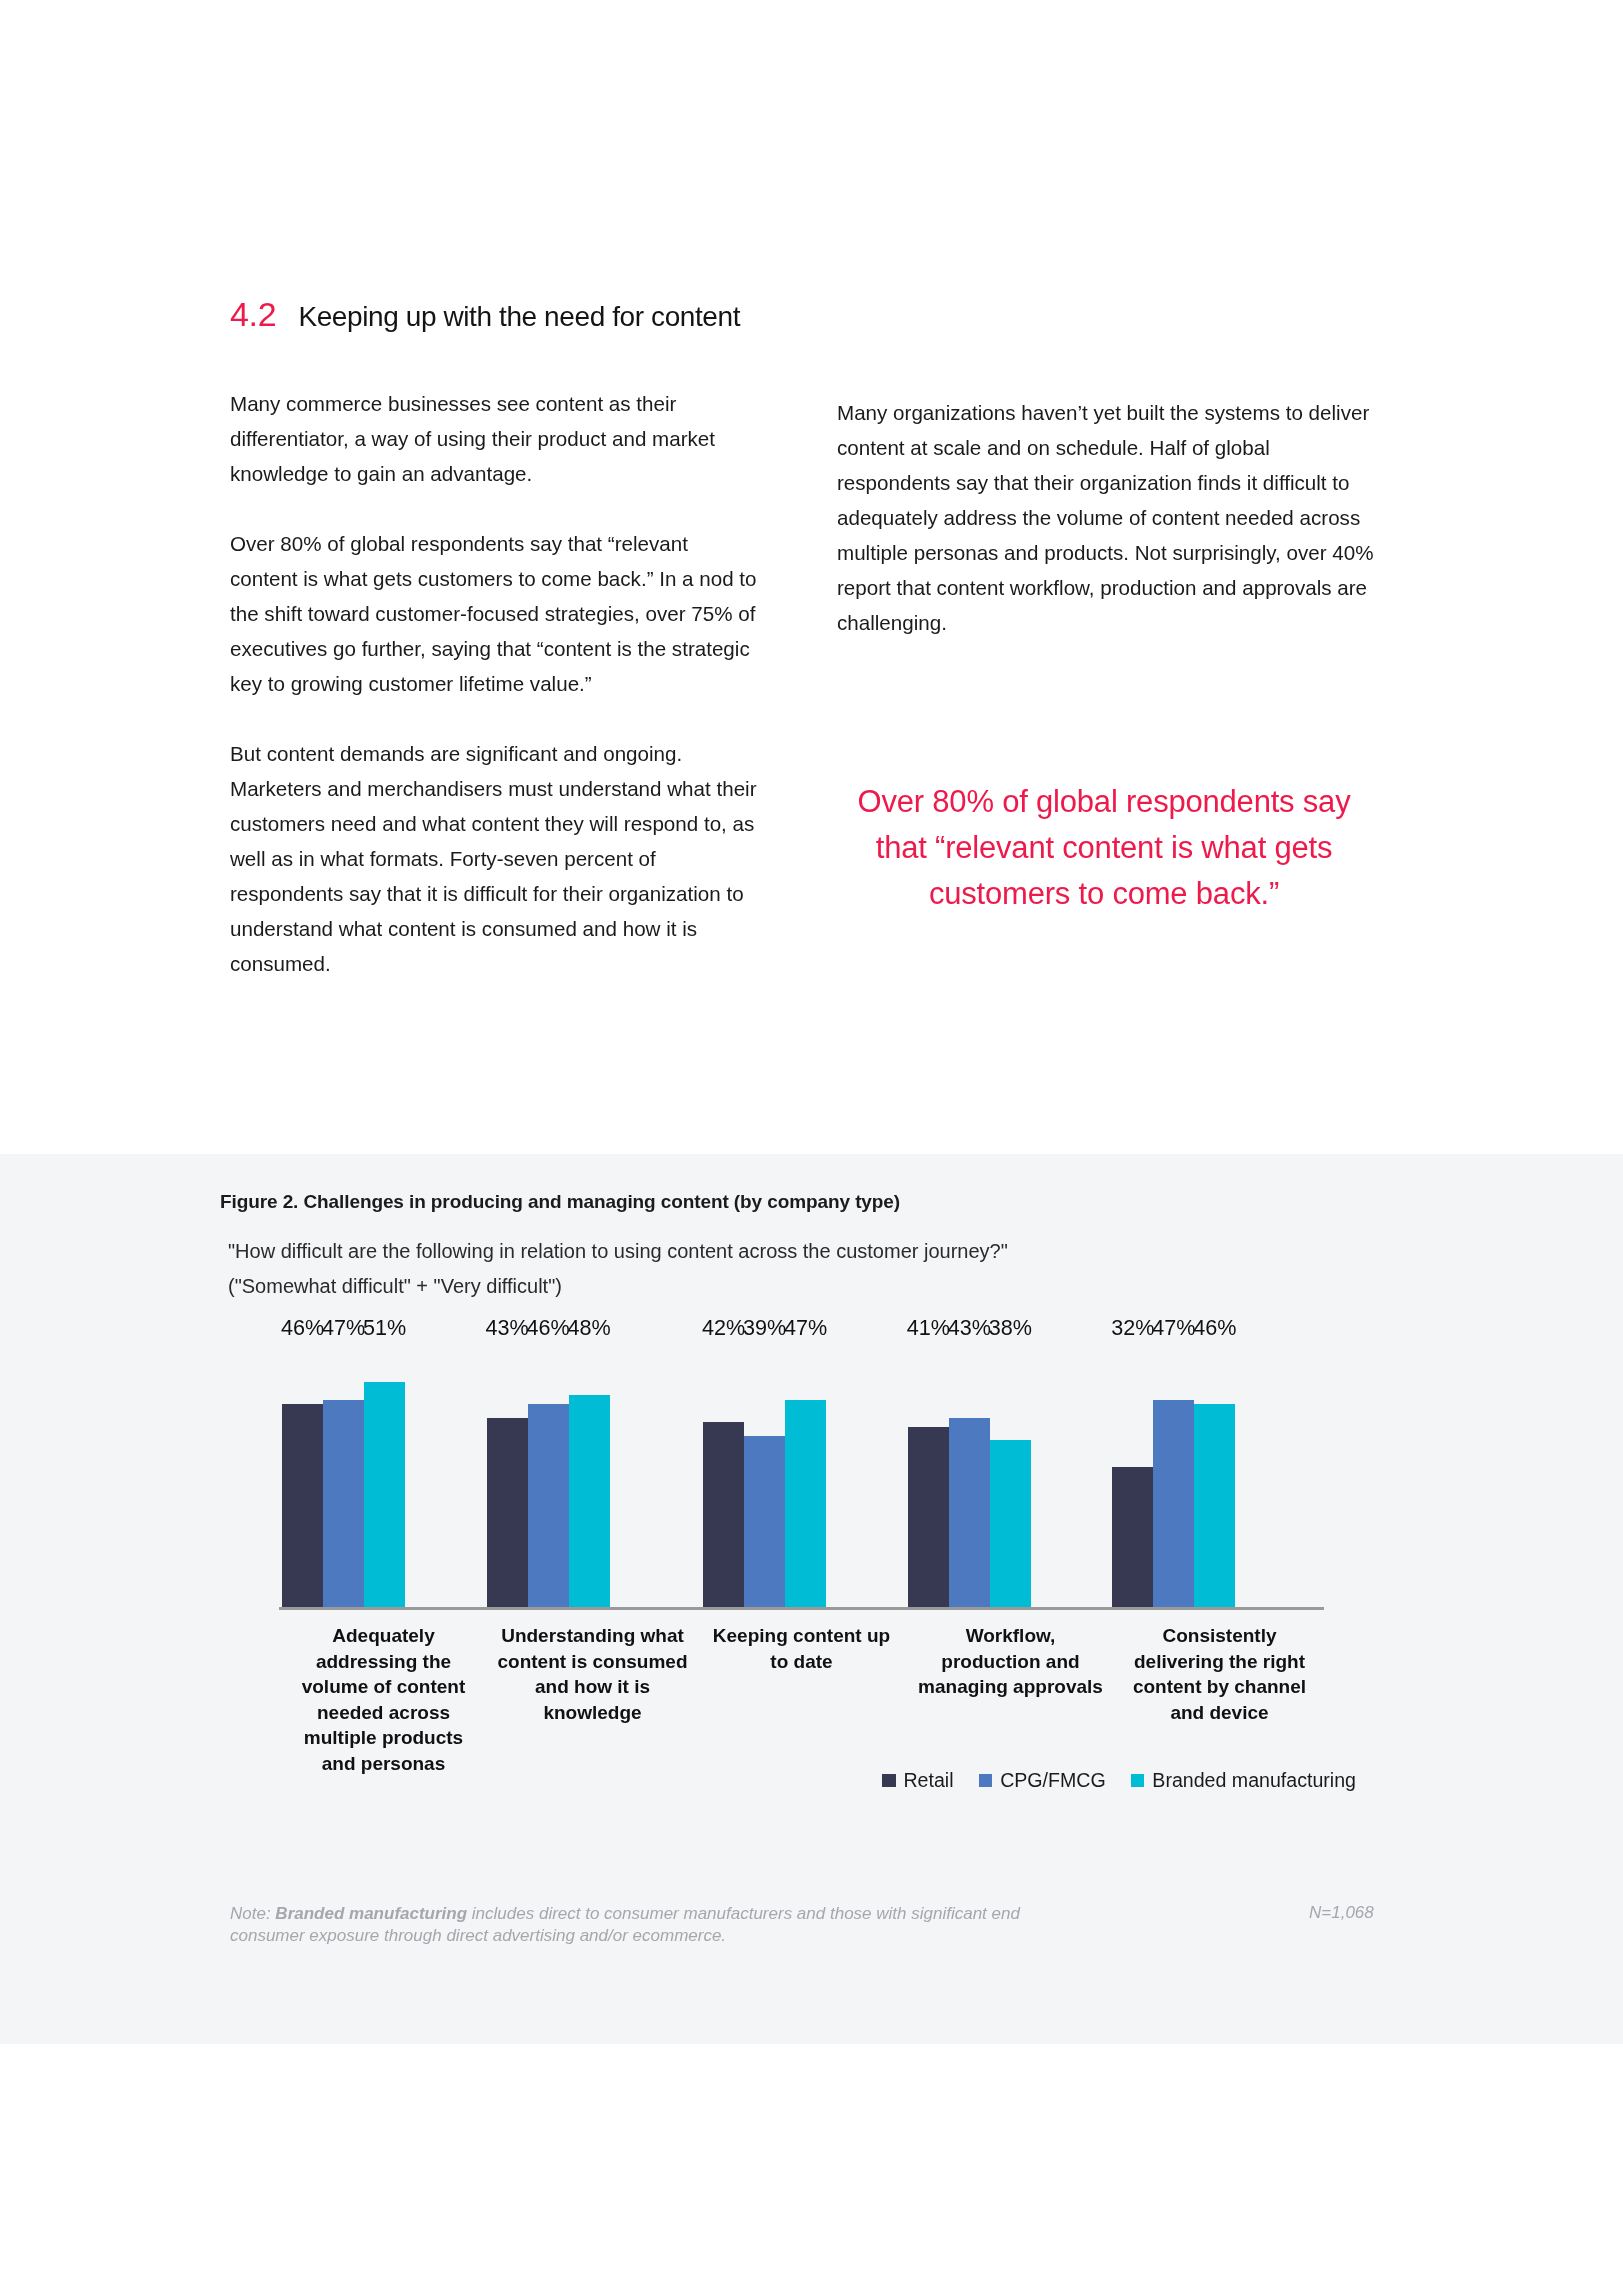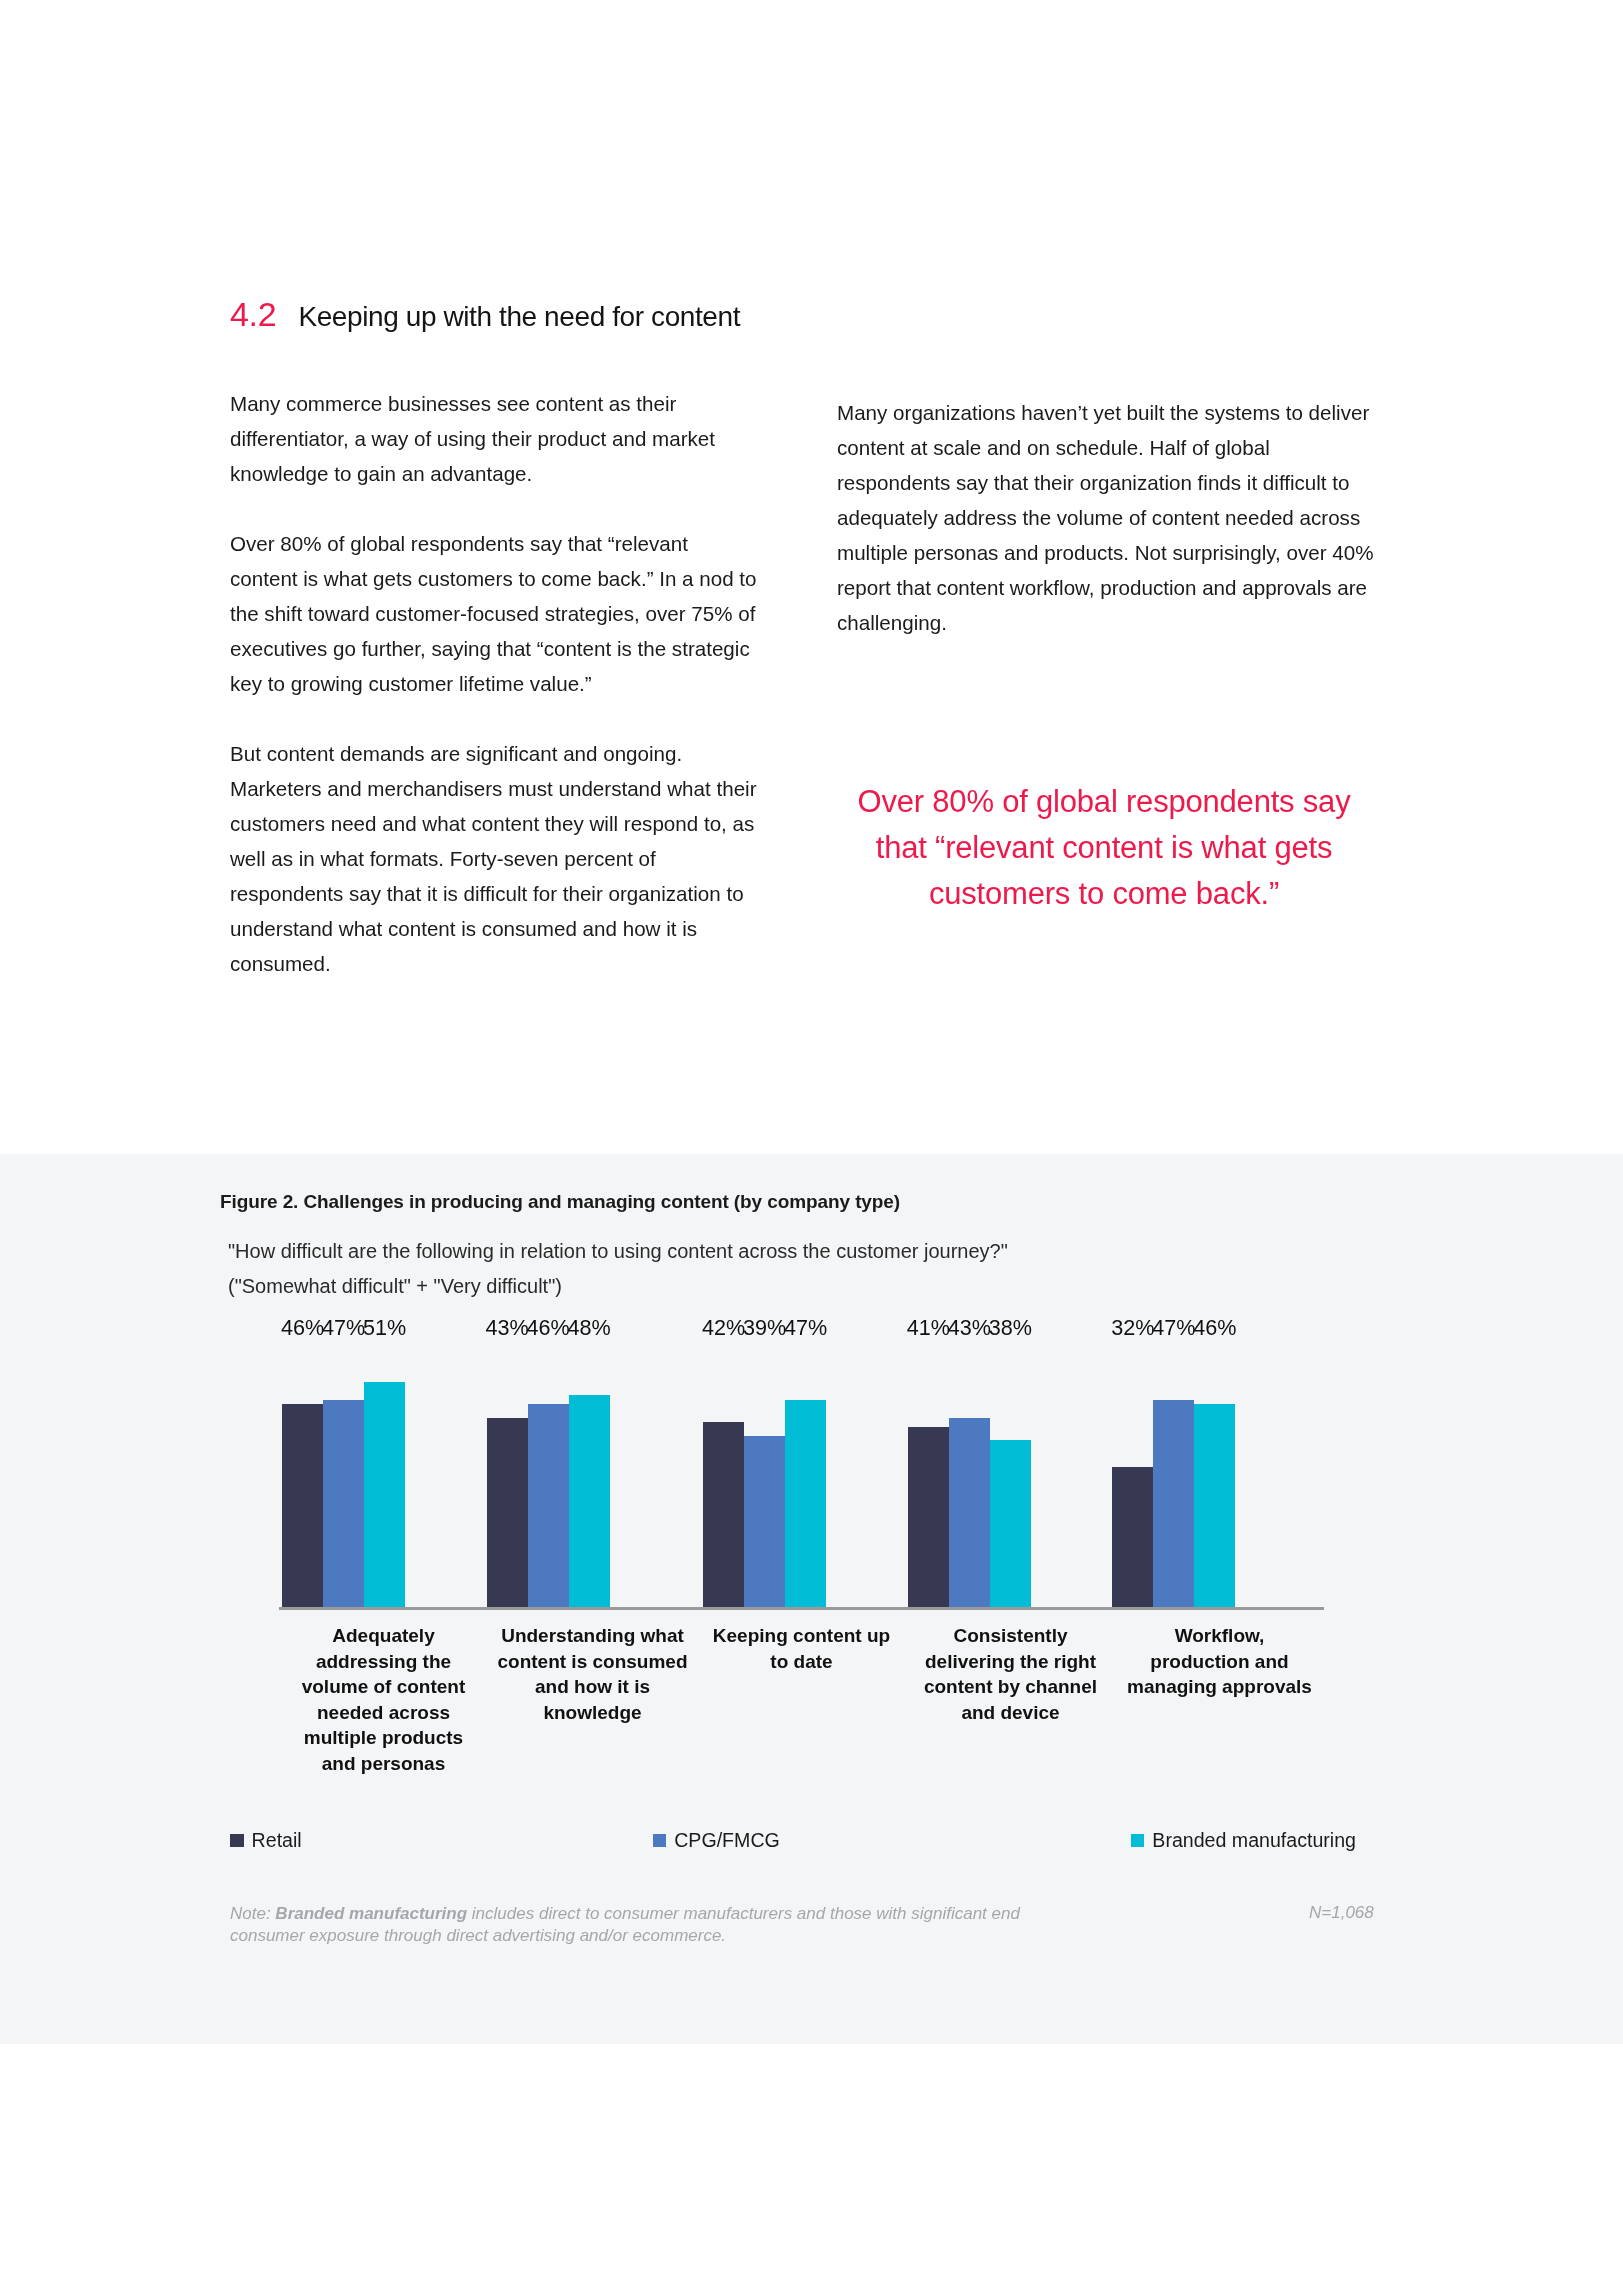--- a/index.html
+++ b/index.html
@@ -165,24 +165,24 @@
     font-size: 19px;
     line-height: 25.5px;
     font-weight: 600;
     color: #111;
   }
 
   
   .legend {
     position: absolute;
     left: 230px;
-    top: 1829px;
+    top: 1769px;
     width: 1126px;
     display: flex;
-    justify-content: space-between;
+    justify-content: flex-end;
     align-items: center;
     gap: 25px;
   }
   .legend-item {
     display: flex;
     align-items: center;
     gap: 7.9px;
     font-size: 19.6px;
     font-weight: 300;
     color: #1b1b1b;
@@ -336,30 +336,30 @@
       <div>Understanding what</div>
       <div>content is consumed</div>
       <div>and how it is</div>
       <div>knowledge</div>
     </div>
     <div class="cat" style="width: 209px;">
       <div>Keeping content up</div>
       <div>to date</div>
     </div>
     <div class="cat" style="width: 209px;">
+      <div>Workflow,</div>
+      <div>production and</div>
+      <div>managing approvals</div>
+    </div>
+    <div class="cat" style="width: 209px;">
       <div>Consistently</div>
       <div>delivering the right</div>
       <div>content by channel</div>
       <div>and device</div>
     </div>
-    <div class="cat" style="width: 209px;">
-      <div>Workflow,</div>
-      <div>production and</div>
-      <div>managing approvals</div>
-    </div>
   </div>
 
 <div class="legend" id="legend">
     <div class="legend-item">
       <span class="swatch" style="background: rgb(55, 56, 81);"></span>
       <span>Retail</span>
     </div>
     <div class="legend-item">
       <span class="swatch" style="background: rgb(76, 121, 192);"></span>
       <span>CPG/FMCG</span>

